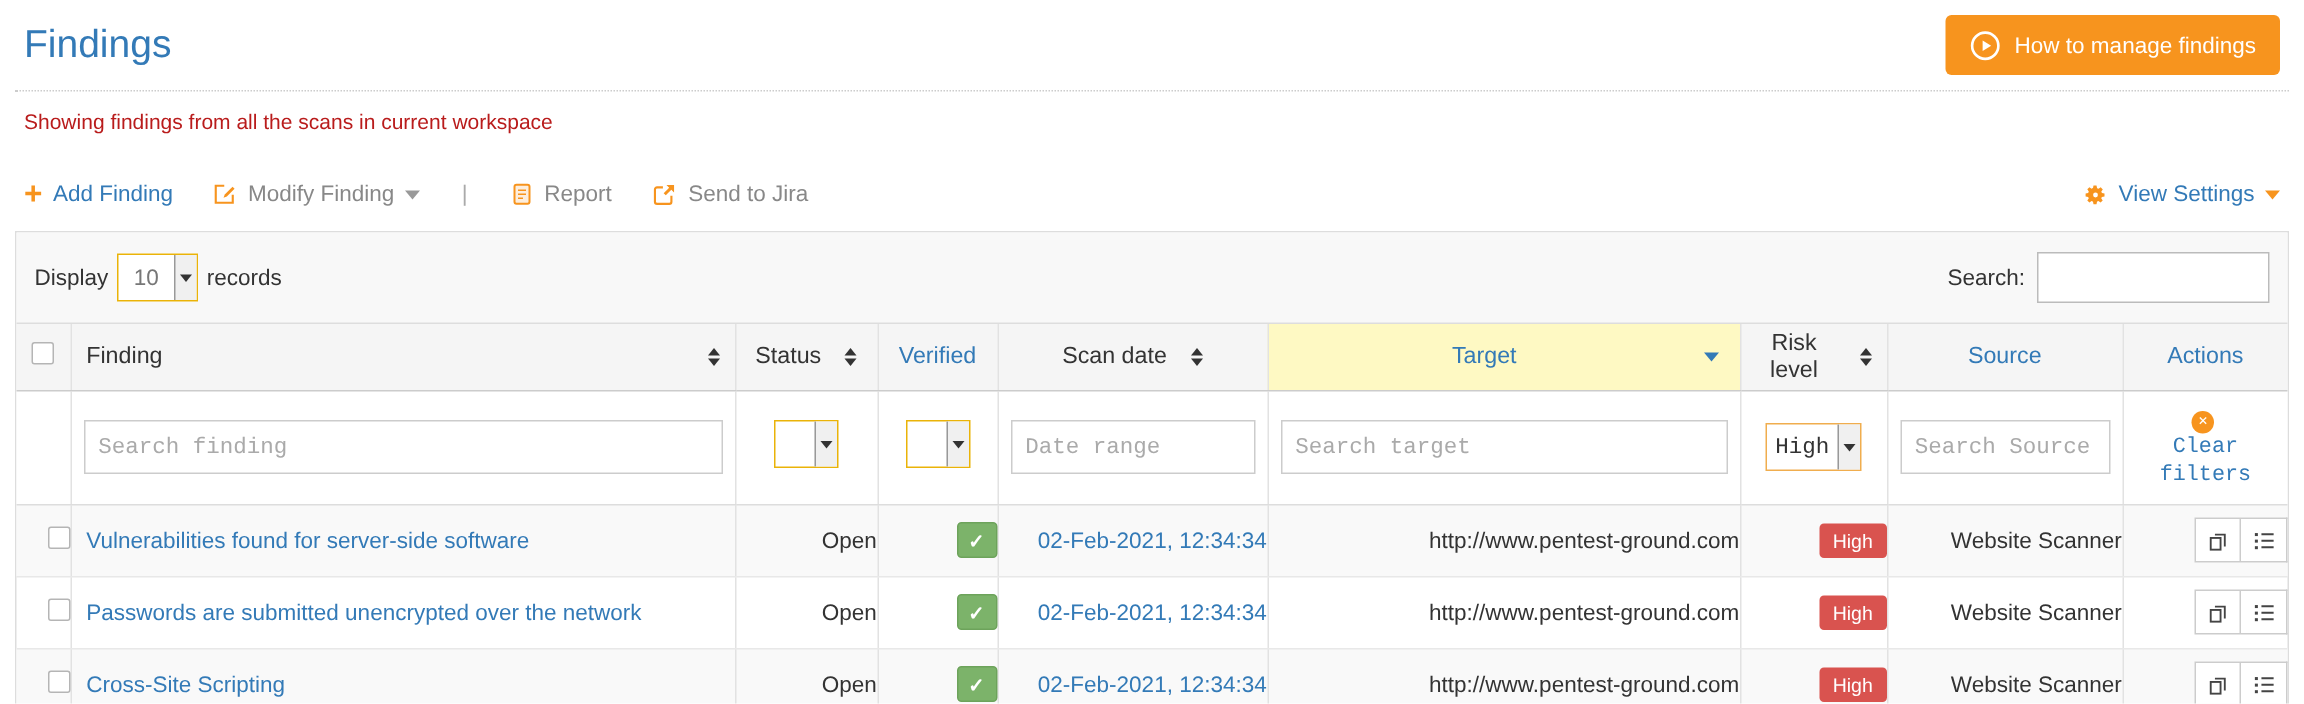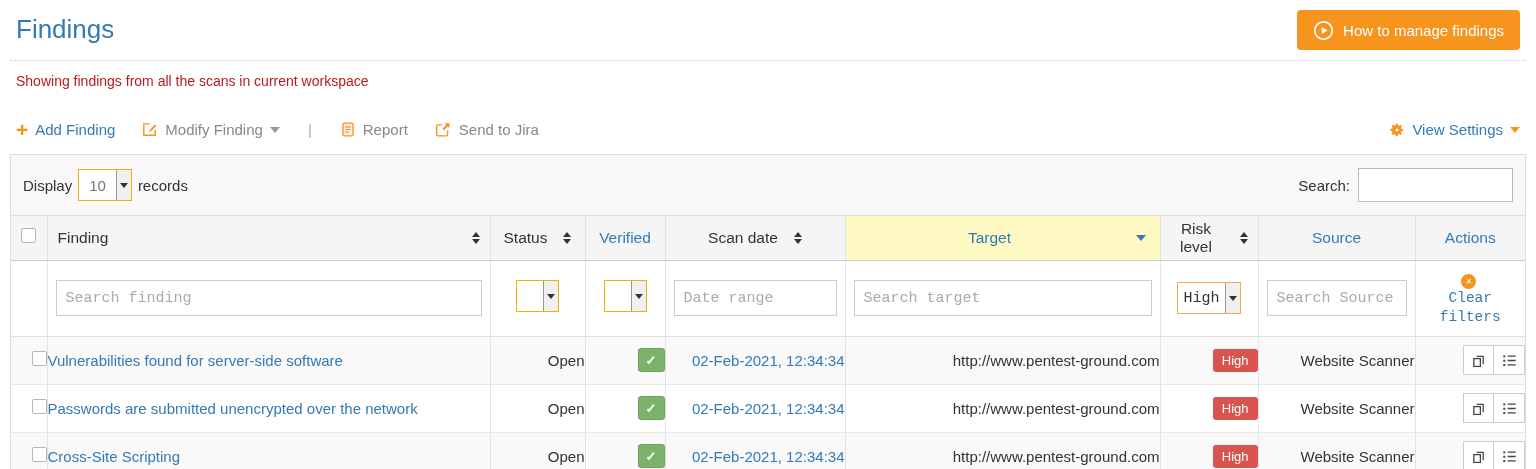--- a/index.html
+++ b/index.html
@@ -61,21 +61,21 @@
   .flt-input::placeholder { color:#aaa; }
   .mini-select { margin:0 auto; }
   .mini-select .val { min-width:26px; padding:4px 5px; color:#555; }
   .risk-select { border-color:#f0ad4e; }
   .clear-filters { color:#337ab7; font-size:14.5px; line-height:1.35; cursor:pointer; display:inline-block; width:62px; }
   .x-circle { display:inline-flex; align-items:center; justify-content:center; width:15px; height:15px;
               border-radius:50%; background:#f7941e; color:#fff; font-size:10px; font-weight:bold; vertical-align:-2px; margin-right:3px; }
 
   tr.data td { height:48px; border-bottom:1px solid #e8e8e8; text-align:right; font-size:15px; }
   tr.data:nth-child(odd) td { background:#f9f9f9; }
-  tr.data td.cell-finding { text-align:left; }
+  tr.data td.cell-finding { text-align:left; padding-left:10px; }
   a.row-link { color:#337ab7; text-decoration:none; }
   .checkbox { display:inline-block; width:15px; height:15px; border:1px solid #b5b5b5; border-radius:2px; background:#fff; cursor:pointer; }
   .verified-badge { display:inline-flex; align-items:center; justify-content:center; width:27px; height:24px;
                     background:#7cb36a; border:1px solid #6da35b; border-radius:3px; color:#fff; font-size:13px; font-weight:bold; }
   .risk-badge { display:inline-block; background:#d9534f; color:#fff; font-size:13px; padding:4px 9px; border-radius:3px; }
   .action-btns { display:inline-flex; }
   .action-btn { width:31px; height:30px; background:#fff; border:1px solid #ccc; display:inline-flex;
                 align-items:center; justify-content:center; cursor:pointer; }
   .action-btn + .action-btn { border-left:none; }
 

